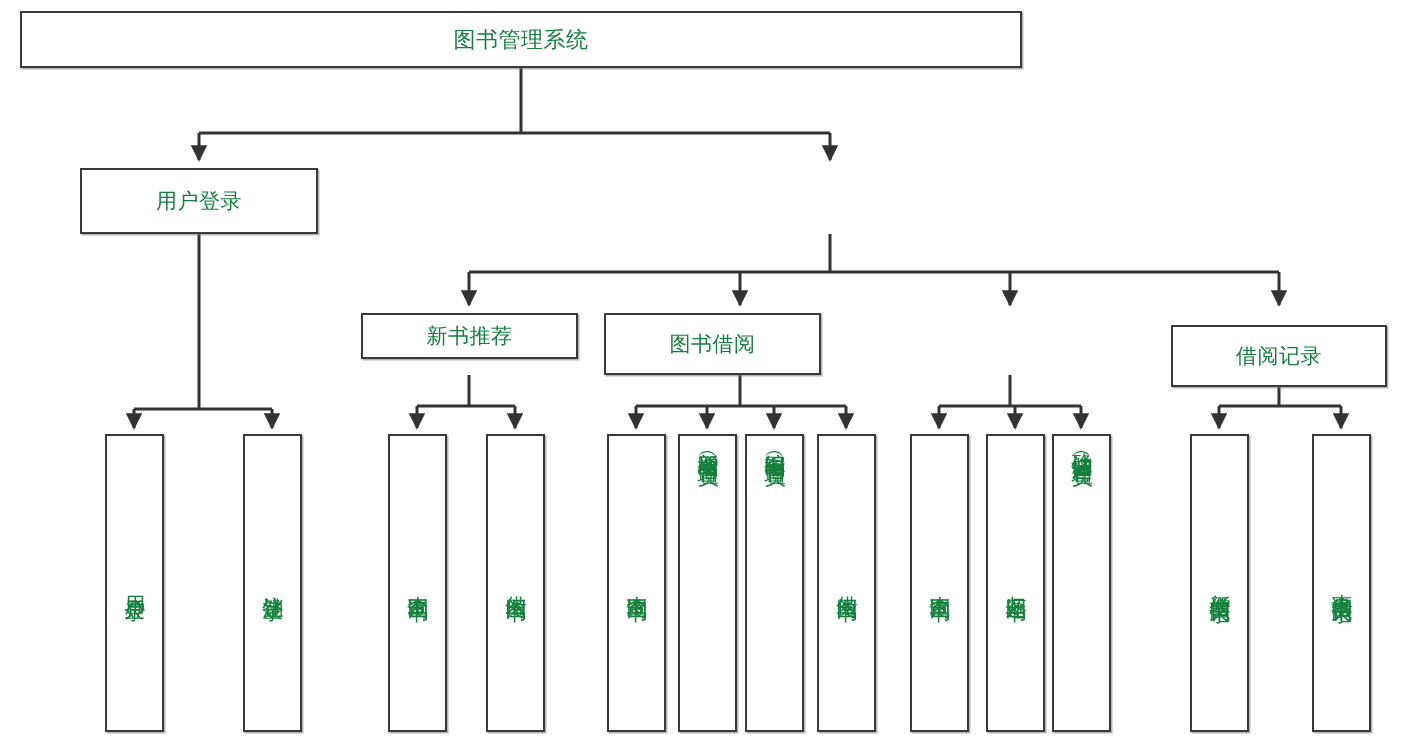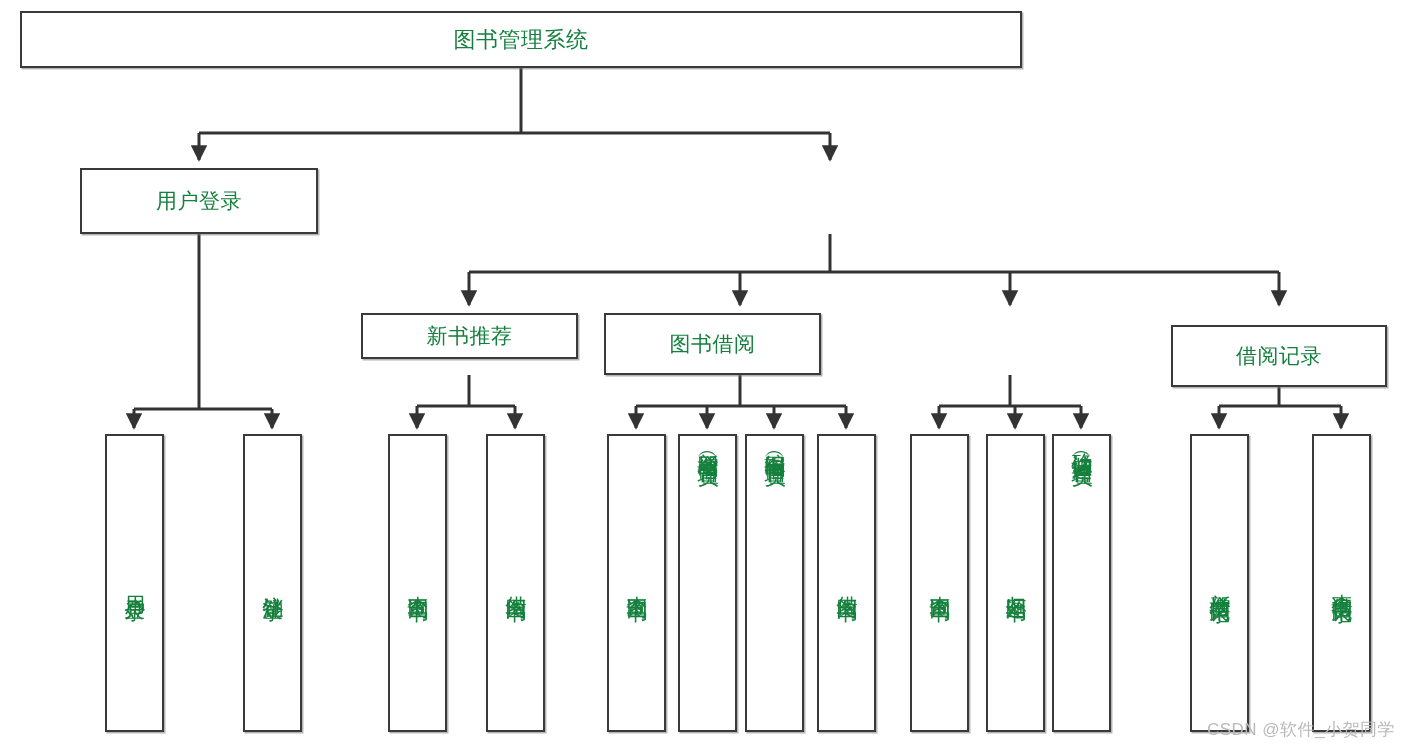--- a/index.html
+++ b/index.html
@@ -206,14 +206,13 @@
     <div class="leaf-inner">
       <span class="label">新增借阅记录</span>
     </div>
   </div>
   <div class="node leaf" style="left:1312px; top:434px; width:59px; height:298px;">
     <div class="leaf-inner">
       <span class="label">查询借阅记录</span>
     </div>
   </div>
 
-  <div class="watermark">CSDN @软件_小贺同学</div>
 </div>
 
 </body></html>

